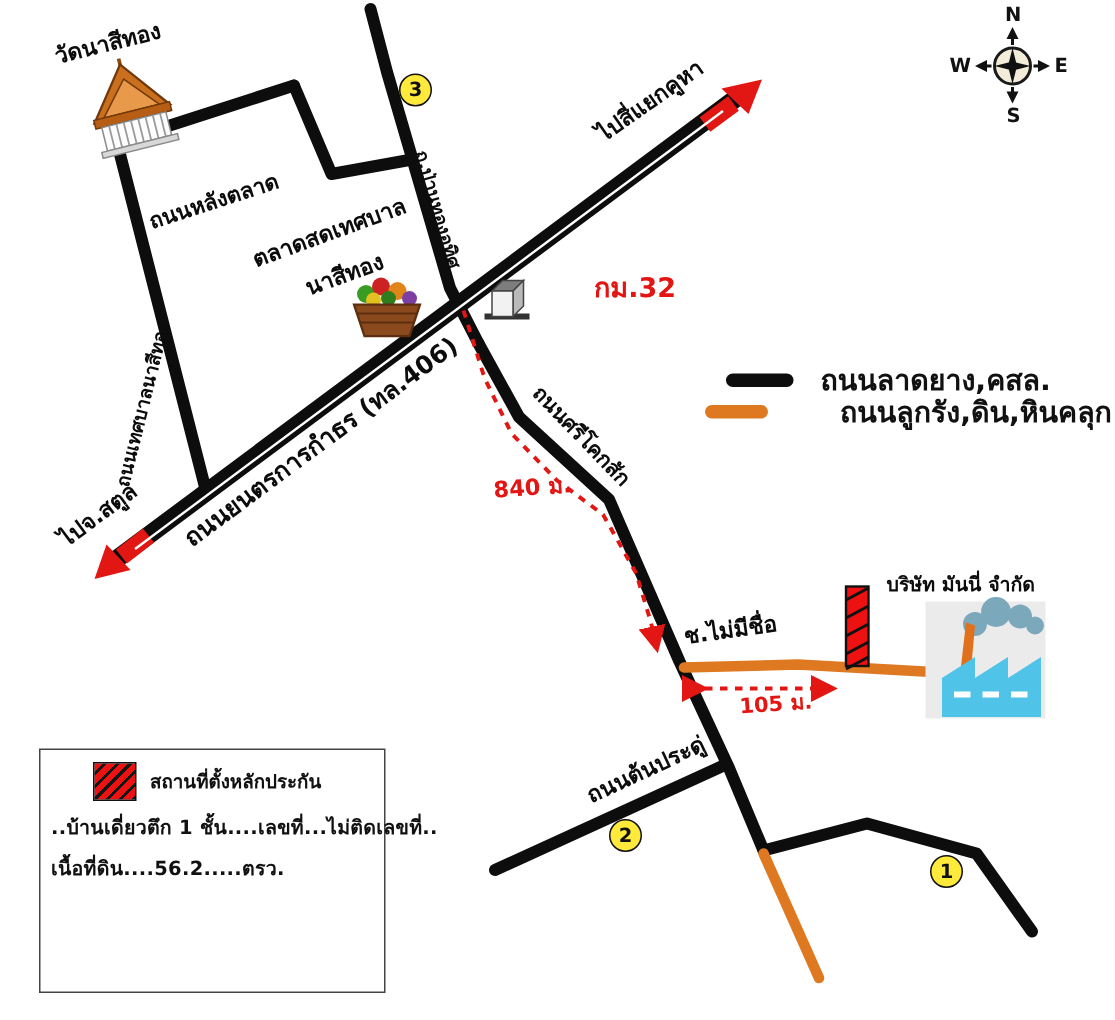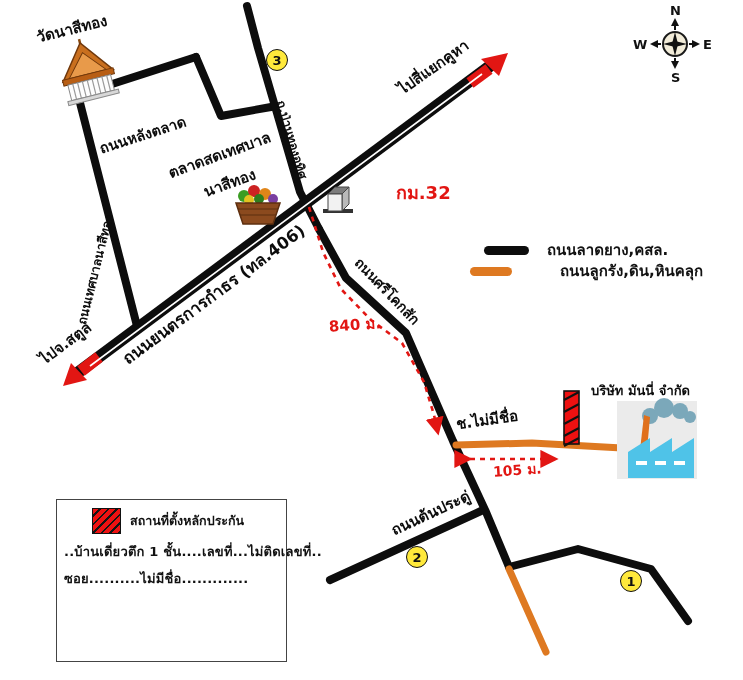--- a/index.html
+++ b/index.html
@@ -7,30 +7,30 @@
          font-family:"DejaVu Sans","Liberation Sans",sans-serif;}
   #roads{position:absolute;left:0;top:0;}
   .lbl{position:absolute;font-weight:bold;color:#0c0c0c;white-space:nowrap;
        transform-origin:center center;line-height:1.05;}
   .red{color:#e21613;}
   .marker-circle{position:absolute;width:22px;height:22px;border-radius:50%;
        background:#ffe93b;border:1.6px solid #111;display:flex;align-items:center;
        justify-content:center;font-weight:bold;font-size:13px;color:#111;box-sizing:border-box;}
   .hatch{background:repeating-linear-gradient(135deg,#ee1111 0px,#ee1111 4px,#151515 4px,#151515 6px);
        border:1.6px solid #111;position:absolute;box-sizing:border-box;}
-  #infobox{position:absolute;left:56px;top:499px;width:231px;height:163px;
+  #infobox{position:absolute;left:26px;top:499px;width:231px;height:163px;
        border:1.6px solid #444;background:#fff;box-sizing:border-box;padding:8px 19px 4px 7px;}
   #infobox .hdr{display:flex;align-items:center;gap:9px;margin-left:28px;margin-bottom:7px;}
   #infobox .hdr .hatch{position:static;width:29px;height:26px;flex:0 0 auto;}
   #infobox .hdr span{font-size:12.5px;font-weight:bold;color:#111;}
   .infoline{font-size:13px;font-weight:bold;color:#111;margin:6px 0 0 0;white-space:nowrap;
        letter-spacing:0.2px;}
   .legend-row{position:absolute;display:flex;align-items:center;gap:18px;}
   .legend-swatch{width:45px;height:9px;border-radius:5px;}
-  .legend-text{font-size:15px;font-weight:bold;color:#111;white-space:nowrap;}
+  .legend-text{font-size:19px;font-weight:bold;color:#111;white-space:nowrap;}
   .compass-letter{position:absolute;font-weight:bold;font-size:13px;color:#111;}
 </style>
 </head>
 <body>
 
 <div id="stage">
 
   <svg id="roads" width="743" height="680" viewBox="0 0 743 680">
     <defs>
       <marker id="redArrow" markerWidth="9" markerHeight="9" refX="6" refY="3.5" orient="auto">
@@ -175,16 +175,16 @@
     <div class="legend-swatch" style="width:42px;background:#de7921;"></div>
     <div class="legend-text">ถนนลูกรัง,ดิน,หินคลุก</div>
   </div>
 
   <div id="infobox">
     <div class="hdr">
       <div class="hatch"></div>
       <span>สถานที่ตั้งหลักประกัน</span>
     </div>
     <div class="infoline">..บ้านเดี่ยวตึก 1 ชั้น....เลขที่...ไม่ติดเลขที่..</div>
-    <div class="infoline">ซอย..........ไม่มีชื่อ.............</div>
+    <div class="infoline">เนื้อที่ดิน....56.2.....ตรว.</div>
   </div>
 
 </div>
 
 </body></html>

